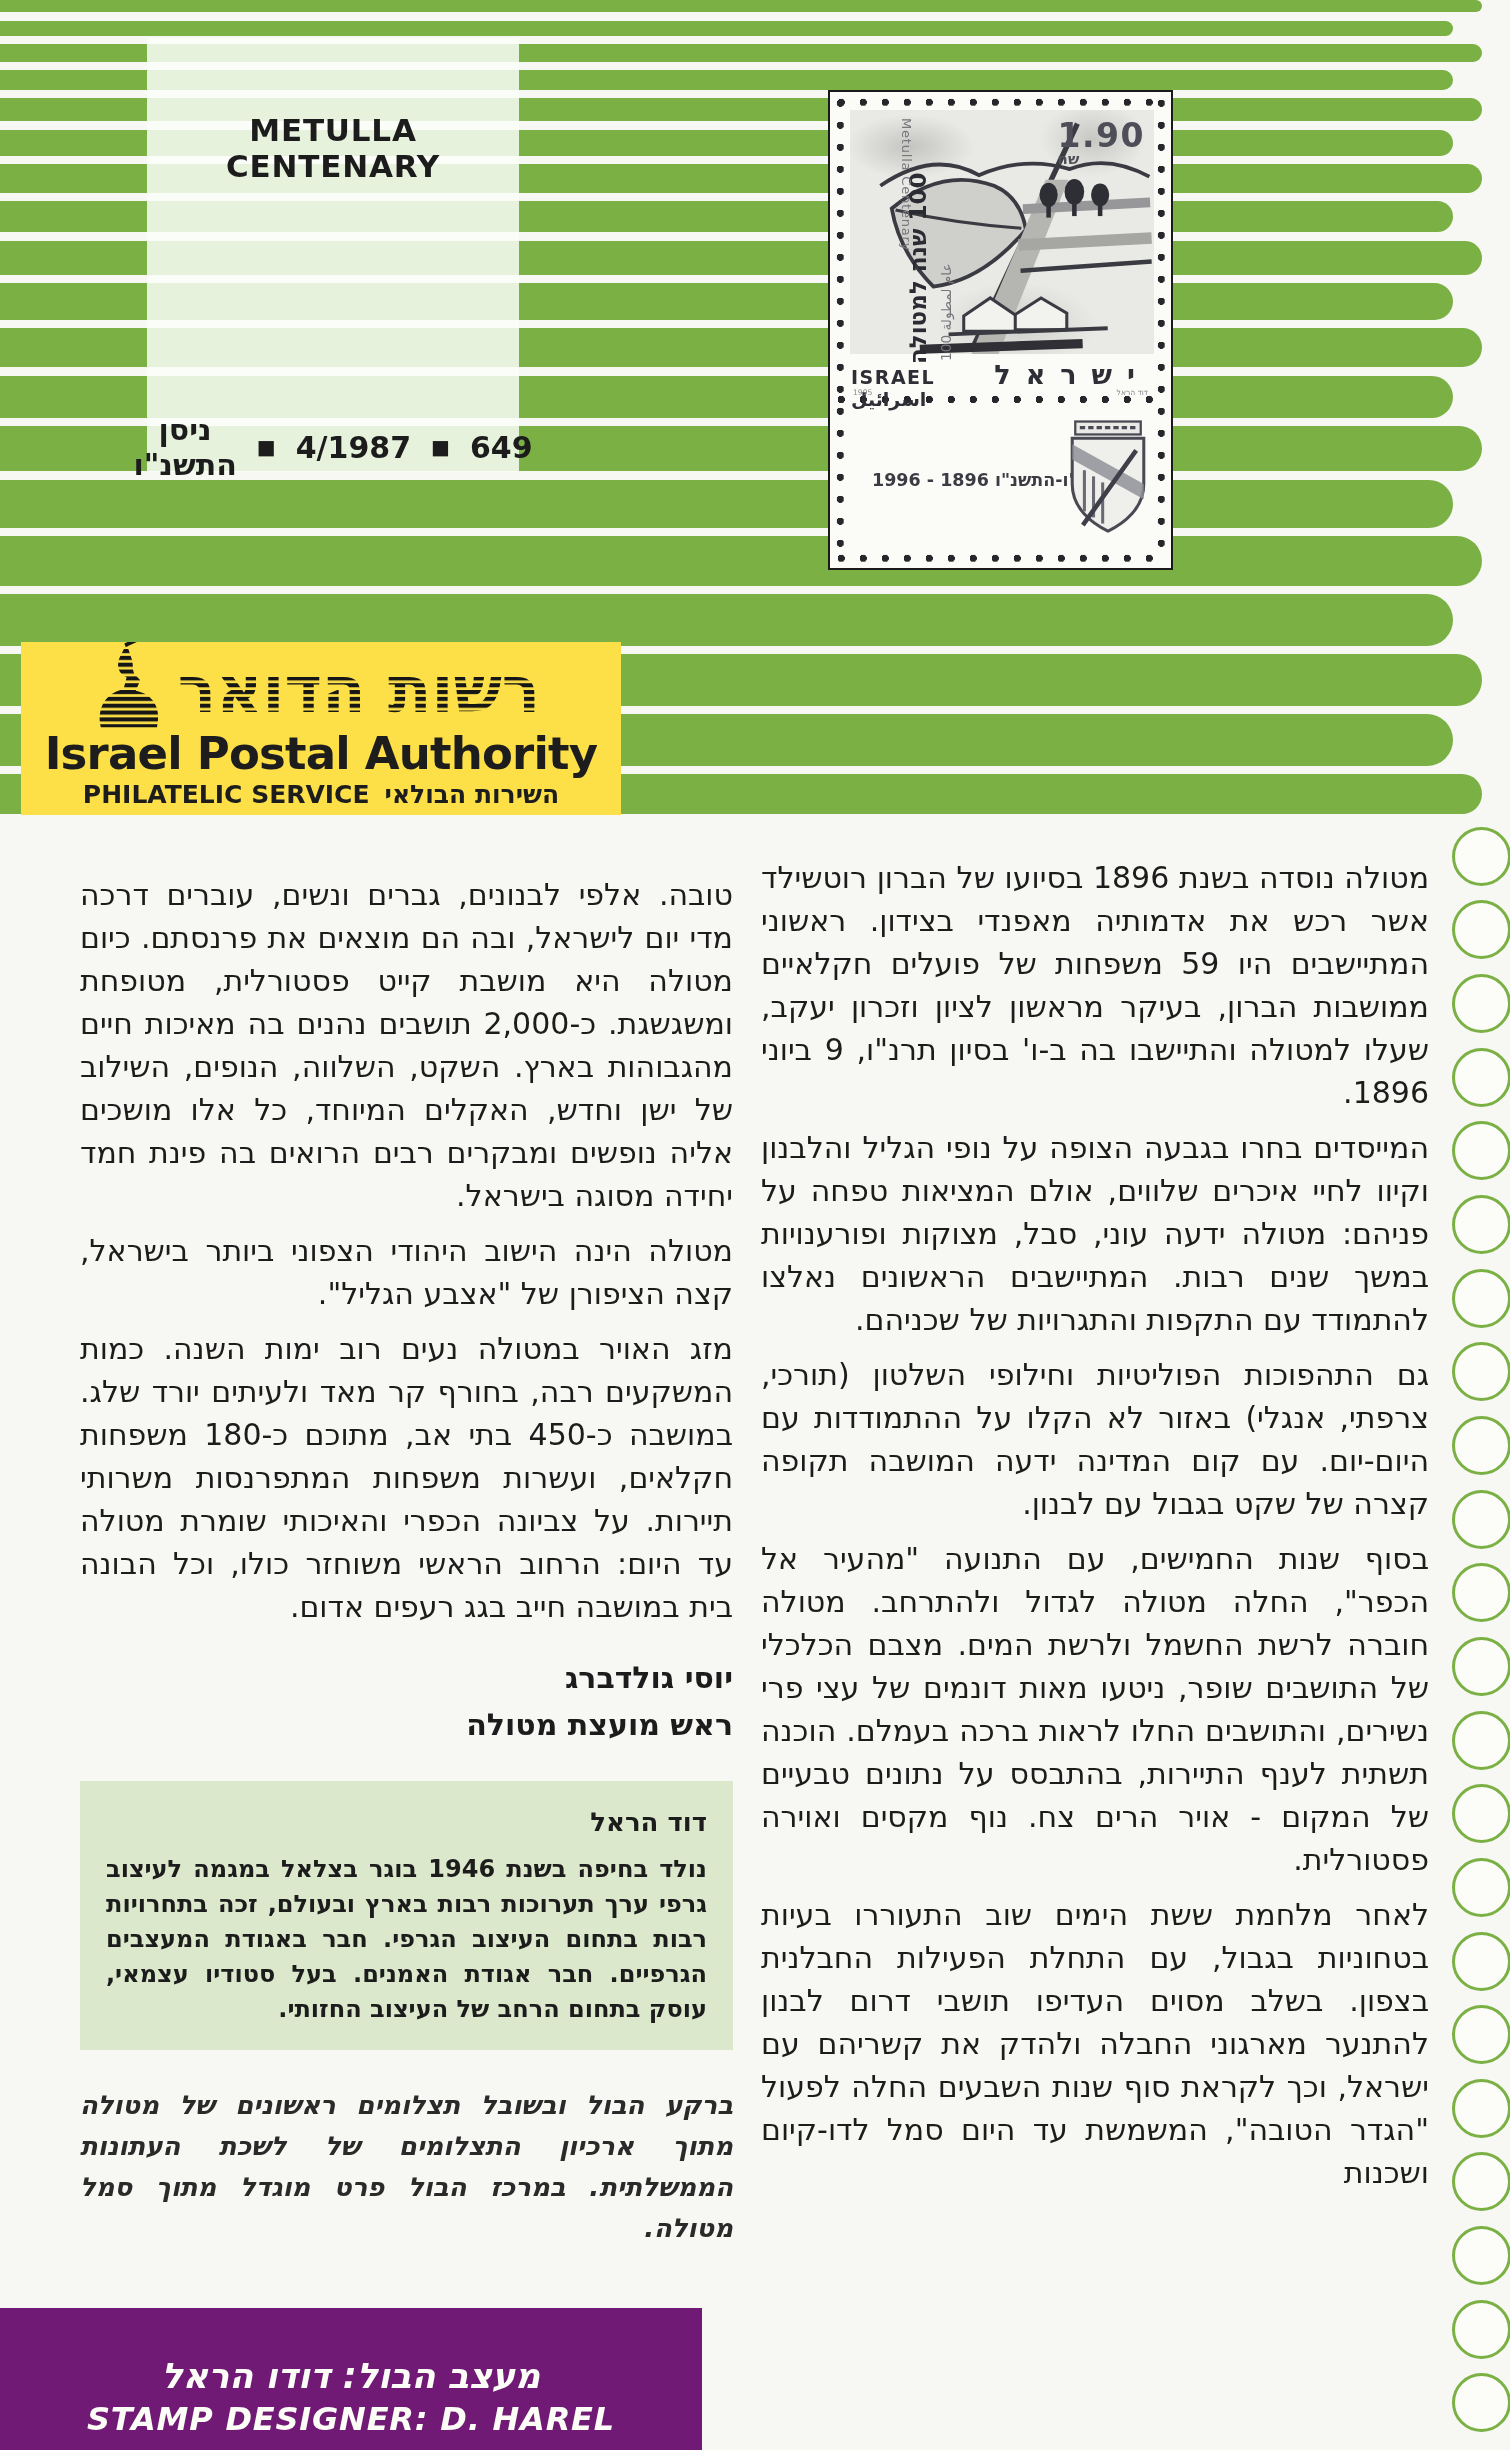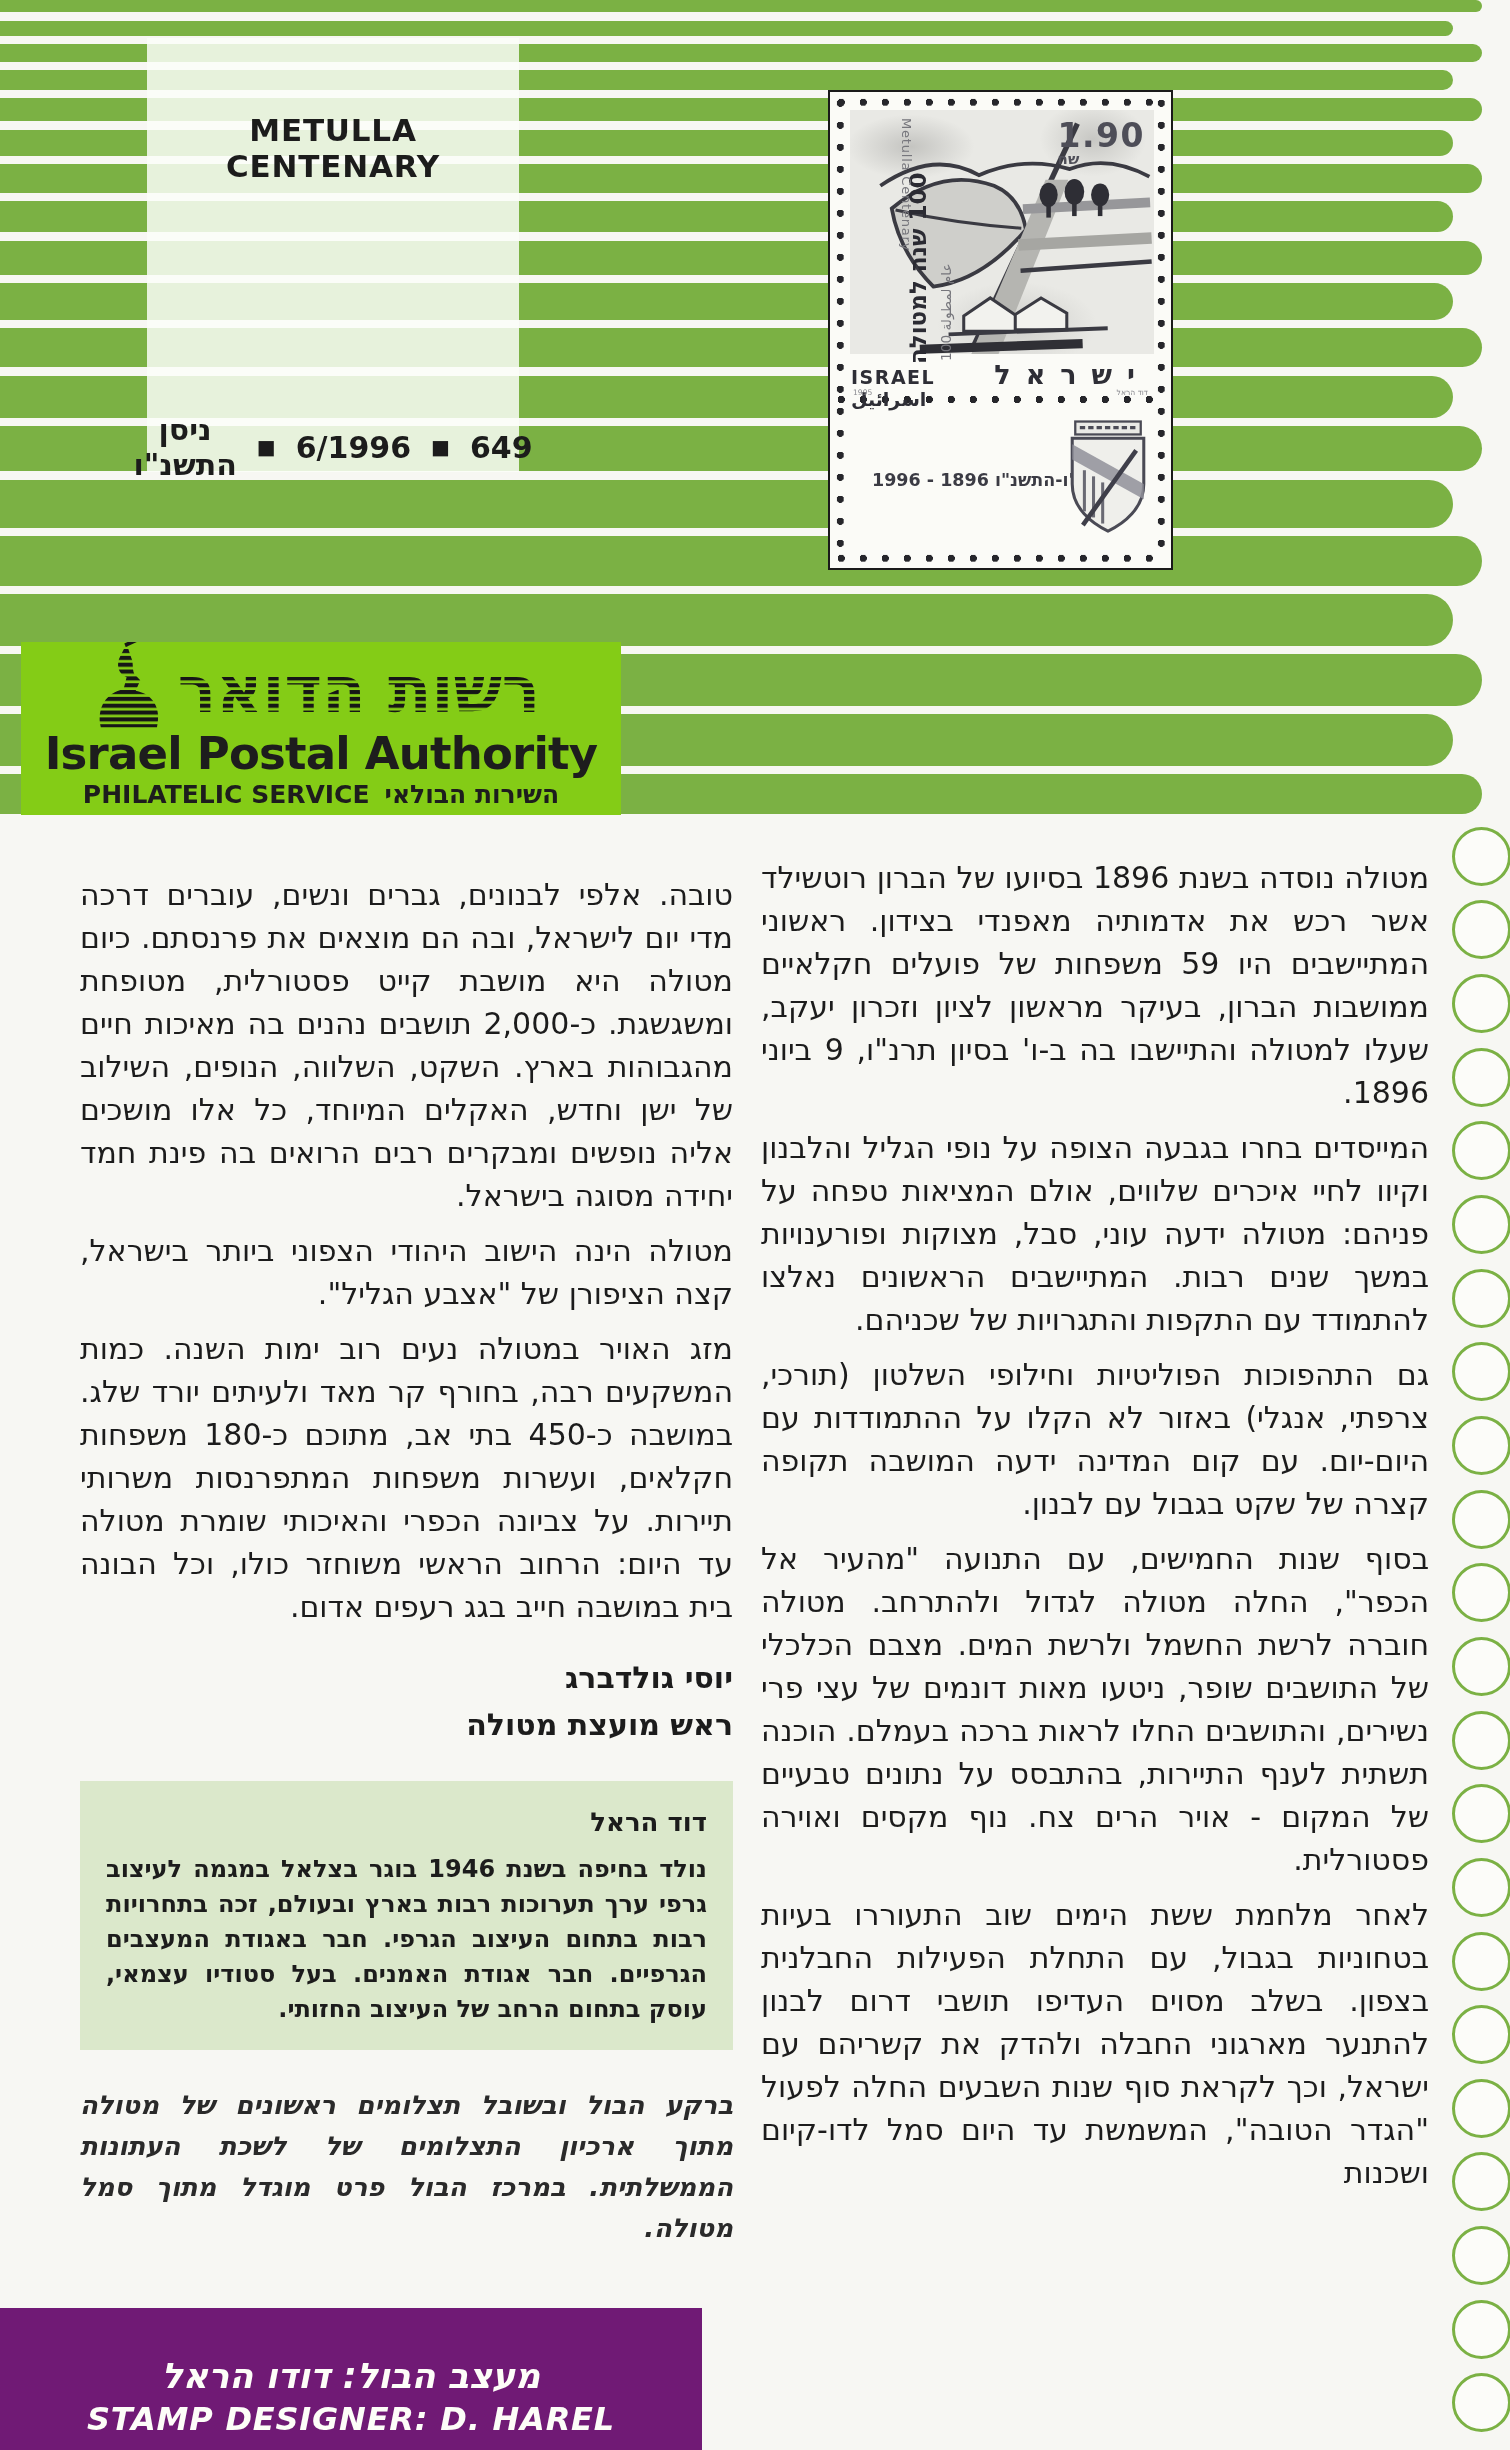--- a/index.html
+++ b/index.html
@@ -41,21 +41,21 @@
   .denom .cur{font-size:15px;font-weight:bold;margin-top:-4.6px;direction:rtl;}
   .country-row{position:absolute;left:21px;right:21px;top:267px;display:flex;justify-content:space-between;
                align-items:baseline;}
   .country-latin{font-size:19px;font-weight:bold;color:#2e2e36;letter-spacing:1.5px;}
   .country-he{font-size:27px;font-weight:bold;color:#2e2e36;letter-spacing:15px;direction:rtl;}
   .micro-row{position:absolute;left:23px;right:23px;top:296px;display:flex;justify-content:space-between;
              font-size:7.6px;color:#8a8a90;}
   .tab-text{position:absolute;left:42px;top:378px;font-size:17.5px;font-weight:bold;color:#3b3b44;direction:rtl;}
   .shield{position:absolute;right:21px;top:328px;}
   
-  .logo-panel{position:absolute;left:21px;top:642px;width:600px;height:173px;background:#84cc16;z-index:2;
+  .logo-panel{position:absolute;left:21px;top:642px;width:600px;height:173px;background:#fde047;z-index:2;
               display:flex;flex-direction:column;align-items:center;}
   .logo-en{font-size:45px;font-weight:bold;letter-spacing:-0.8px;color:#1d1d1d;line-height:43px;margin-top:0px;}
   .logo-service{display:flex;gap:15px;align-items:baseline;font-weight:bold;font-size:25px;color:#1d1d1d;margin-top:4.6px;}
   .logo-service .he{direction:rtl;}
   
   .col{position:absolute;direction:rtl;text-align:justify;font-size:30px;line-height:43px;z-index:2;}
   .col p{margin:0 0 12px 0;}
   .col-right{left:761px;top:856px;width:668px;}
   .col-left{left:80px;top:873px;width:653px;}
   .col h1{font-size:44px;font-weight:bold;margin:0 0 26px 0;text-align:right;}
@@ -121,21 +121,21 @@
       <div class="scallop" style="left: 1452px; top: 2226px;"></div>
       <div class="scallop" style="left: 1452px; top: 2300px;"></div>
       <div class="scallop" style="left: 1452px; top: 2373px;"></div>
     </div>
 
   <div class="title-panel">
     <div class="title-en">METULLA CENTENARY</div>
     <div class="issue-line">
       <span style="direction:rtl">ניסן התשנ"ו</span>
       <span class="sq">■</span>
-      <span>6/1996</span>
+      <span>4/1987</span>
       <span class="sq">■</span>
       <span>649</span>
     </div>
   </div>
 
   <div class="stamp-box">
     <div class="perf-h" style="top:4.6px"></div>
     <div class="perf-h" style="top:302px"></div>
     <div class="perf-h" style="bottom:4.6px"></div>
     <div class="perf-v" style="left:4.6px"></div>

